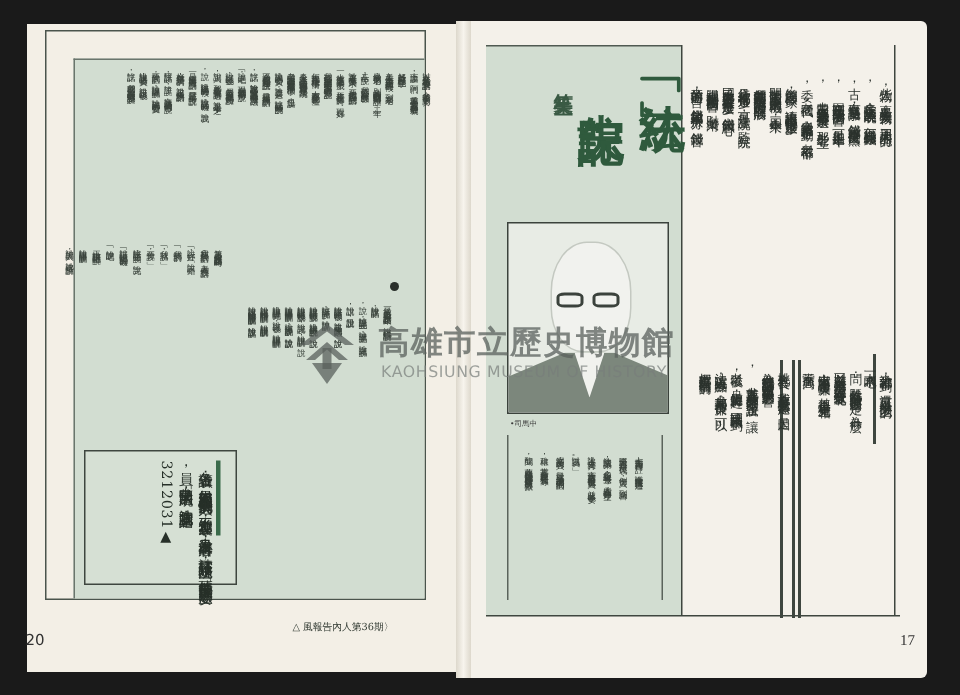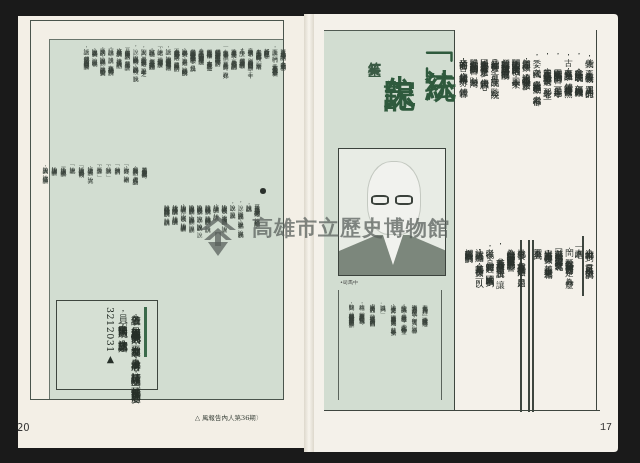--- a/index.html
+++ b/index.html
@@ -14,21 +14,21 @@
   .frame-left .inner { position: absolute; left: 18px; top: 18px; right: 0; bottom: 0; background: #d2ddd1; border-top: 1px solid #6a756c; border-left: 1px solid #6a756c; }
 
   .vcol { writing-mode: vertical-rl; font-size: 5.6px; line-height: 8px; color: #39423b; letter-spacing: 0.6px; position: absolute; overflow: hidden; }
 
   .notice-box { position: absolute; left: 56px; top: 300px; width: 102px; height: 90px; border: 1px solid #3e463f; background: #d6e0d4; }
   .notice-box .bar { position: absolute; right: 10px; top: 6px; width: 3px; height: 50px; background: #3a6a4a; }
   .notice-text { writing-mode: vertical-rl; font-size: 9.5px; line-height: 13px; color: #273029; position: absolute; right: 14px; top: 6px; height: 80px; letter-spacing: 0.5px; }
 
   .caption { position: absolute; left: 195px; top: 414px; font-size: 6.5px; color: #2f3830; white-space: nowrap; }
   .pagenum-left { position: absolute; left: 17px; top: 422px; font-family: "DejaVu Sans", sans-serif; font-size: 10px; color: #333; }
-  .pagenum-right { position: absolute; left: 600px; top: 422px; font-family: Liberation Mono, monospace; font-size: 10px; color: #333; }
+  .pagenum-right { position: absolute; left: 600px; top: 422px; font-family: Liberation Serif, serif; font-size: 10px; color: #333; }
 
   
   .frame-right-left { position: absolute; left: 324px; top: 30px; width: 130px; height: 380px; background: #d2ddd1; border-top: 1px solid #505a52; }
   .title { position: absolute; writing-mode: vertical-rl; font-family: "DejaVu Sans", sans-serif; font-weight: bold; color: #2f5a3d; letter-spacing: 2px; }
   .title-main { left: 424px; top: 42px; font-size: 31px; line-height: 34px; }
   .title-sub  { left: 383px; top: 50px; font-size: 31px; line-height: 34px; }
   .author { left: 367px; top: 52px; font-size: 13px; line-height: 14px; color: #3a5a44; letter-spacing: 1px; }
 
   .photo { position: absolute; left: 338px; top: 148px; width: 108px; height: 128px; background: #e8ece5; border: 1px solid #3b423c; overflow: hidden; }
   .photo .head { position: absolute; left: 28px; top: 12px; width: 54px; height: 74px; border-radius: 45% 45% 40% 40%; background: #f1f2ee; border: 1px solid #c4c9c1; }
@@ -201,13 +201,14 @@
 <div class="pagenum-right">17</div>
 
 <div class="watermark">
   <svg class="wm-logo" viewBox="0 0 44 44">
     <polygon points="22,2 40,16 34,16 22,7 10,16 4,16" fill="rgba(90,96,92,0.75)"></polygon>
     <polygon points="22,14 36,26 30,26 22,19 14,26 8,26" fill="rgba(90,96,92,0.75)"></polygon>
     <polygon points="12,28 32,28 22,42" fill="rgba(90,96,92,0.75)"></polygon>
     <rect x="19" y="18" width="6" height="14" fill="rgba(90,96,92,0.75)"></rect>
   </svg>
   <div class="wm-cn">高雄市立歷史博物館</div>
+  <div class="wm-en">KAOHSIUNG MUSEUM OF HISTORY</div>
 </div>
 
 </body></html>

